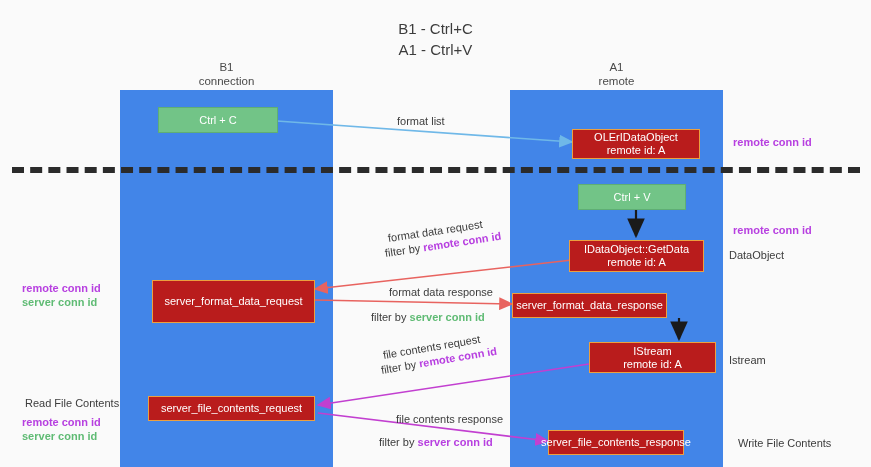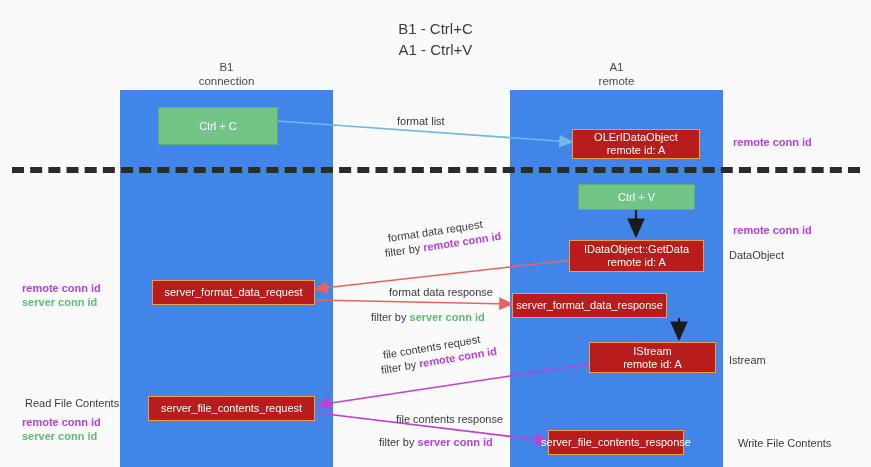--- a/index.html
+++ b/index.html
@@ -107,39 +107,39 @@
 
     <line x1="679" y1="306" x2="679" y2="327" stroke="#1a1a1a" stroke-width="2.2" marker-end="url(#ah-blk)"></line>
 
     <line x1="589" y1="352" x2="318" y2="393" stroke="#c23fd0" stroke-width="1.6" marker-end="url(#ah-mag)"></line>
 
     <line x1="318" y1="401" x2="548" y2="429" stroke="#c23fd0" stroke-width="1.6" marker-end="url(#ah-mag)"></line>
   </svg>
 
   <div class="abs dashed"></div>
 
-  <div class="abs node green" style="left:158px;top:95px;width:120px;height:38px;">
+  <div class="abs node green" style="left:158px;top:95px;width:120px;height:26px;">
     <span>Ctrl + C</span>
   </div>
 
   <div class="abs node orange" style="left:572px;top:117px;width:128px;height:30px;">
     <span>OLErIDataObject</span>
     <span class="l2">remote id: A</span>
   </div>
 
-  <div class="abs node green" style="left:578px;top:172px;width:117px;height:26px;">
+  <div class="abs node green" style="left:578px;top:172px;width:108px;height:26px;">
     <span>Ctrl + V</span>
   </div>
 
   <div class="abs node orange" style="left:569px;top:228px;width:135px;height:32px;">
     <span>IDataObject::GetData</span>
     <span class="l2">remote id: A</span>
   </div>
 
-  <div class="abs node orange" style="left:152px;top:268px;width:163px;height:25px;">
+  <div class="abs node orange" style="left:152px;top:268px;width:163px;height:43px;">
     <span>server_format_data_request</span>
   </div>
 
   <div class="abs node orange" style="left:512px;top:281px;width:155px;height:25px;text-align:right;">
     <span>server_format_data_response</span>
   </div>
 
   <div class="abs node orange" style="left:589px;top:330px;width:127px;height:31px;">
     <span>IStream</span>
     <span class="l2">remote id: A</span>

